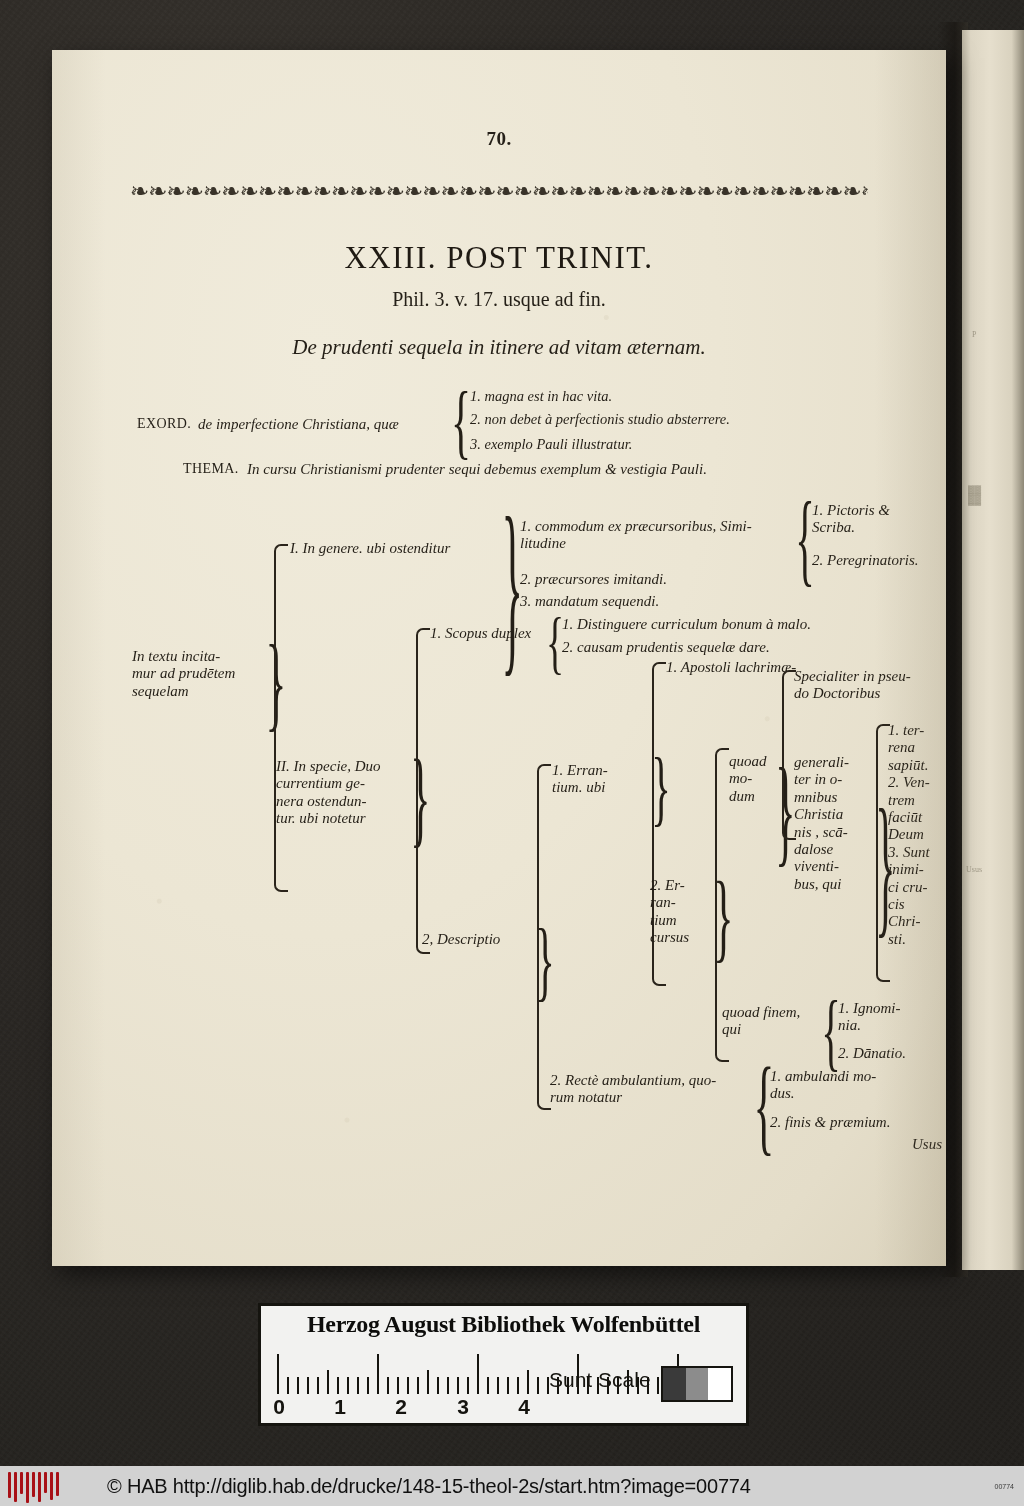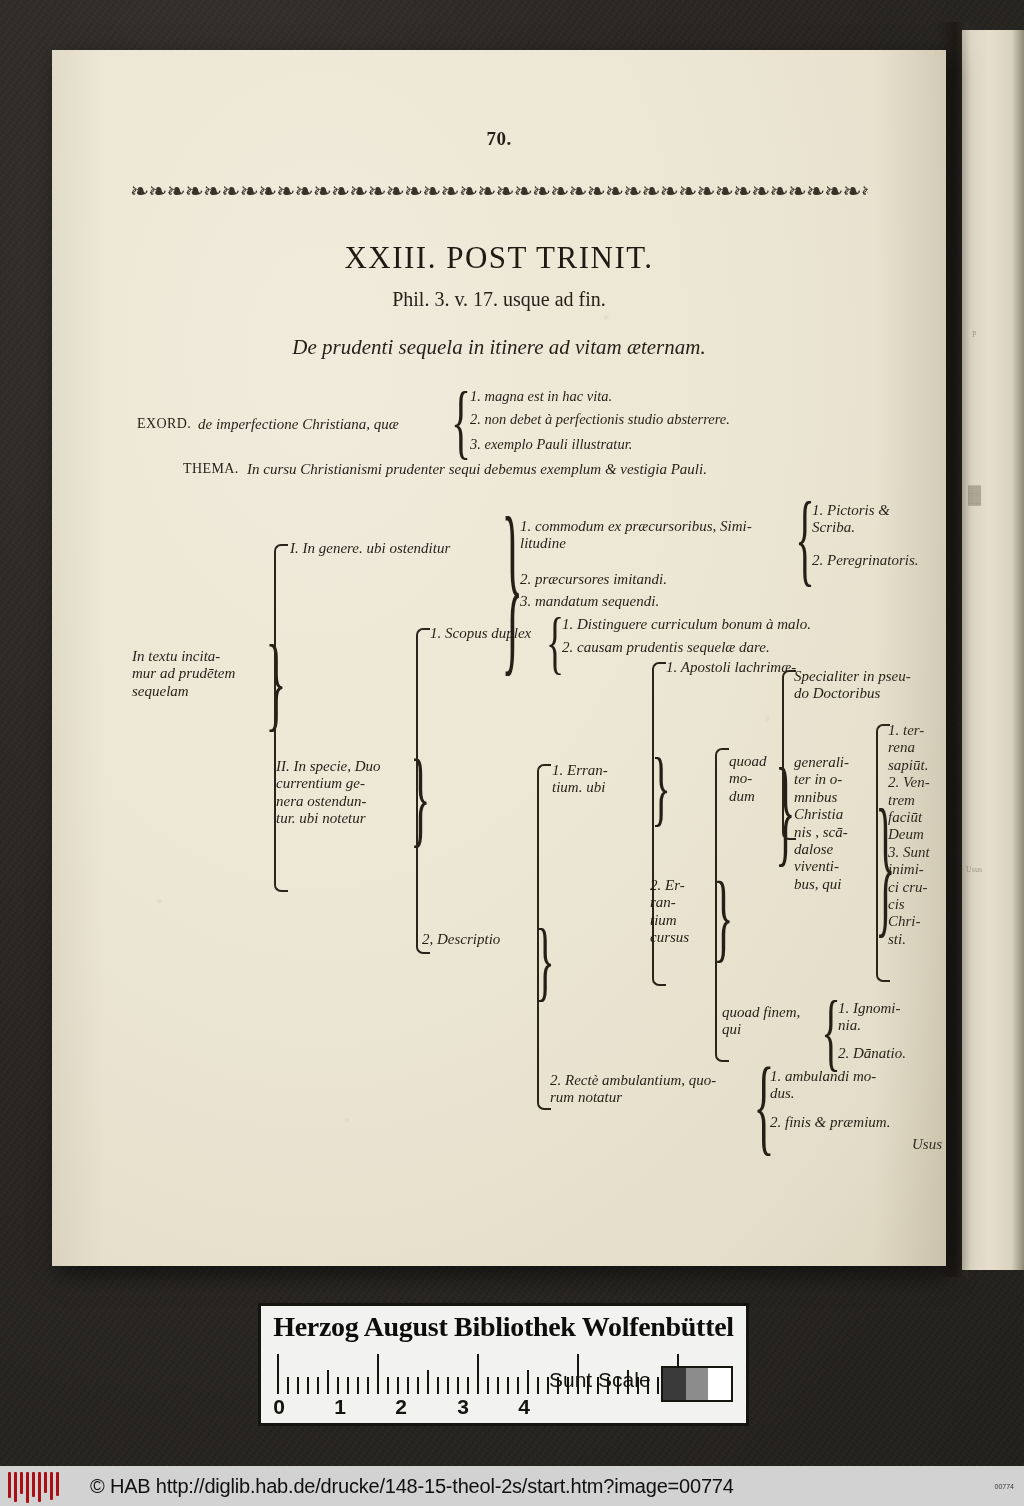--- a/index.html
+++ b/index.html
@@ -99,21 +99,21 @@
     border-radius:7px 0 0 7px;
   }
 
   
   .target{
     position:absolute;left:258px;top:1303px;width:485px;height:117px;
     background:#f2f2f0;border:3px solid #15140f;
   }
   .target-title{
     position:absolute;left:0;right:0;top:5px;text-align:center;
-    font-family:"Liberation Serif",serif;font-weight:700;font-size:28px;color:#0d0d0b;
+    font-family:"Liberation Serif",serif;font-weight:700;font-size:24px;color:#0d0d0b;
     letter-spacing:-.3px;
   }
   .ruler{position:absolute;left:16px;top:44px;width:260px;height:66px;}
   .tick{position:absolute;bottom:22px;width:1.6px;background:#15140f;}
   .tick.maj{height:40px;bottom:22px;width:2.2px;}
   .tick.mid{height:24px;}
   .tick.min{height:17px;}
   .rnum{position:absolute;bottom:-3px;font-family:"Liberation Sans",sans-serif;
         font-size:21px;font-weight:700;color:#15140f;transform:translateX(-50%);}
   .gs-label{
@@ -124,21 +124,21 @@
   .gs-swatch i{display:block;height:100%;}
 
   
   .footer{
     position:absolute;left:0;top:1466px;width:1024px;height:40px;
     background:#d2d2d2;display:flex;align-items:center;
   }
   .footer-logo{width:62px;height:34px;margin-left:6px;position:relative;}
   .footer-logo i{position:absolute;top:3px;width:3px;background:#a81016;border-radius:1px;}
   .footer-text{
-    margin-left:22px;font-family:"Liberation Sans",sans-serif;
+    margin-left:39px;font-family:"Liberation Sans",sans-serif;
     font-size:20px;color:#101010;letter-spacing:-.2px;white-space:nowrap;
   }
   .footer-code{
     position:absolute;right:10px;font-family:"Liberation Sans",sans-serif;
     font-size:7px;color:#3a3a3a;
   }
 </style>
 </head>
 <body>
 

